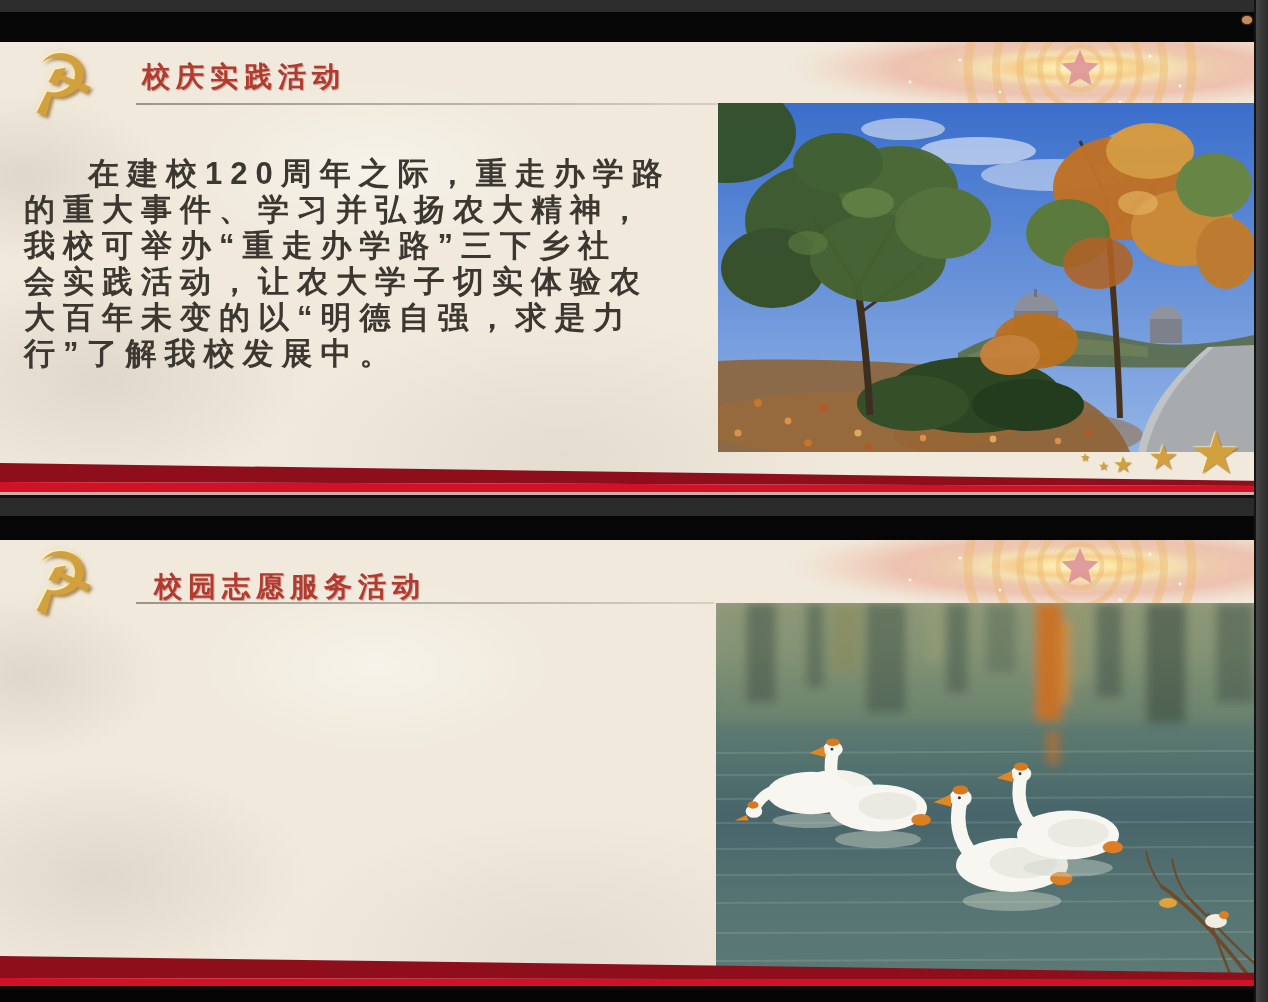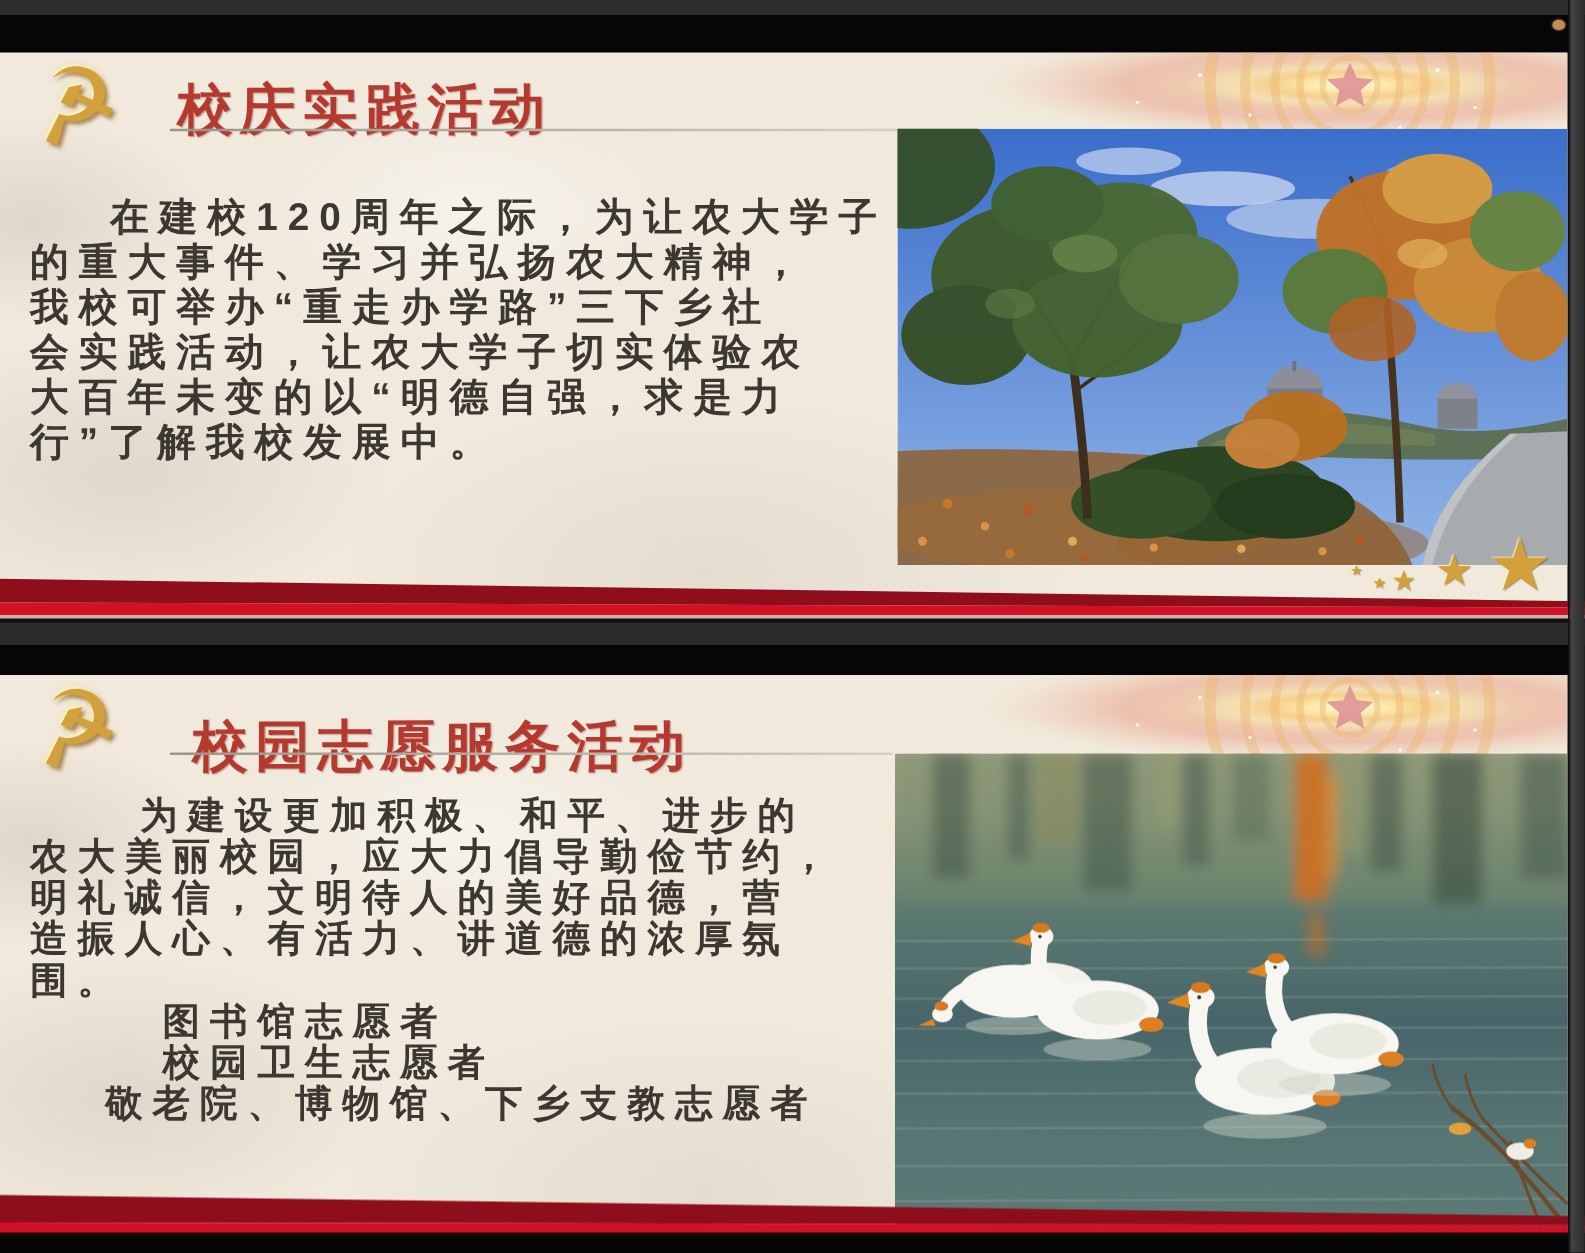--- a/index.html
+++ b/index.html
@@ -21,21 +21,21 @@
            radial-gradient(ellipse 200px 120px at 2% 30%, rgba(170,160,148,.25), transparent 70%),
            #f0e9dc;}
   #slide1{top:42px;}
   #slide2{top:540px;}
 
   .sunburst{position:absolute;left:780px;top:0;width:474px;height:72px;}
 
   .emblem{position:absolute;left:24px;top:0px;font-size:80px;line-height:86px;
           color:var(--gold,#d8a62e);transform:rotate(-14deg);
           text-shadow:2px 3px 3px rgba(118,70,4,.55), -1px -2px 2px rgba(255,242,190,.95), 0 0 6px rgba(230,180,60,.4);}
-  .slide-title{position:absolute;left:142px;top:16px;font-size:44px;font-weight:bold;letter-spacing:6px;
+  .slide-title{position:absolute;left:142px;top:16px;font-size:28px;font-weight:bold;letter-spacing:6px;
                color:var(--title-red,#b43a2f);text-shadow:1px 1px 1px rgba(110,25,18,.35);white-space:nowrap;}
   .title-underline{position:absolute;left:136px;height:2px;
                    background:linear-gradient(to right,#9a948a,#c2bcb0 70%,#d6d0c4);}
   #slide1 .title-underline{top:61px;width:582px;}
   #slide2 .title-underline{top:62px;width:578px;}
 
   .body-text{position:absolute;left:24px;width:688px;font-weight:bold;
              color:var(--body-text,#3c3831);}
   #slide1 .body-text{top:114px;font-size:31px;line-height:36px;letter-spacing:8px;}
   #slide2 .body-text{top:96px;font-size:30px;line-height:33px;letter-spacing:8px;}
@@ -114,21 +114,21 @@
           <circle cx="130" cy="40" r="1.4"></circle>
           <circle cx="340" cy="60" r="1.4"></circle>
       </g>
     </svg>
 
     <span class="emblem">☭</span>
     <h1 class="slide-title" style="margin:0;">校庆实践活动</h1>
     <div class="title-underline"></div>
 
     <div class="body-text">
-      <div class="body-line indent-2">在建校120周年之际，为让农大学子</div>
+      <div class="body-line indent-2">在建校120周年之际，重走办学路</div>
       <div class="body-line">的重大事件、学习并弘扬农大精神，</div>
       <div class="body-line">我校可举办“重走办学路”三下乡社</div>
       <div class="body-line">会实践活动，让农大学子切实体验农</div>
       <div class="body-line">大百年未变的以“明德自强，求是力</div>
       <div class="body-line">行”了解我校发展中。</div>
     </div>
 
     <svg class="photo" id="photo1" viewBox="0 0 536 349" preserveAspectRatio="none" aria-hidden="true">
       <defs>
         <linearGradient id="skyG" x1="0" y1="0" x2="0" y2="1">
@@ -266,32 +266,20 @@
         <circle cx="400" cy="44" r="1.4"></circle>
           <circle cx="130" cy="40" r="1.4"></circle>
           <circle cx="340" cy="60" r="1.4"></circle>
       </g>
     </svg>
 
     <span class="emblem">☭</span>
     <h1 class="slide-title" style="margin:12px;">校园志愿服务活动</h1>
     <div class="title-underline"></div>
 
-    <div class="body-text">
-      <div class="body-line indent-3">为建设更加积极、和平、进步的</div>
-      <div class="body-line">农大美丽校园，应大力倡导勤俭节约，</div>
-      <div class="body-line">明礼诚信，文明待人的美好品德，营</div>
-      <div class="body-line">造振人心、有活力、讲道德的浓厚氛</div>
-      <div class="body-line">围。</div>
-      <div>
-        <div class="body-line ml-lg">图书馆志愿者</div>
-        <div class="body-line ml-lg">校园卫生志愿者</div>
-        <div class="body-line ml-md">敬老院、博物馆、下乡支教志愿者</div>
-      </div>
-    </div>
 
     <svg class="photo" id="photo2" viewBox="0 0 538 385" preserveAspectRatio="none" aria-hidden="true">
       <defs>
         <linearGradient id="waterG" x1="0" y1="0" x2="0" y2="1">
           <stop offset="0%" stop-color="#9aa182"></stop>
           <stop offset="12%" stop-color="#8a9a7e"></stop>
           <stop offset="30%" stop-color="#5f7d72"></stop>
           <stop offset="55%" stop-color="#47656a"></stop>
           <stop offset="78%" stop-color="#567472"></stop>
           <stop offset="100%" stop-color="#5d7a76"></stop>

